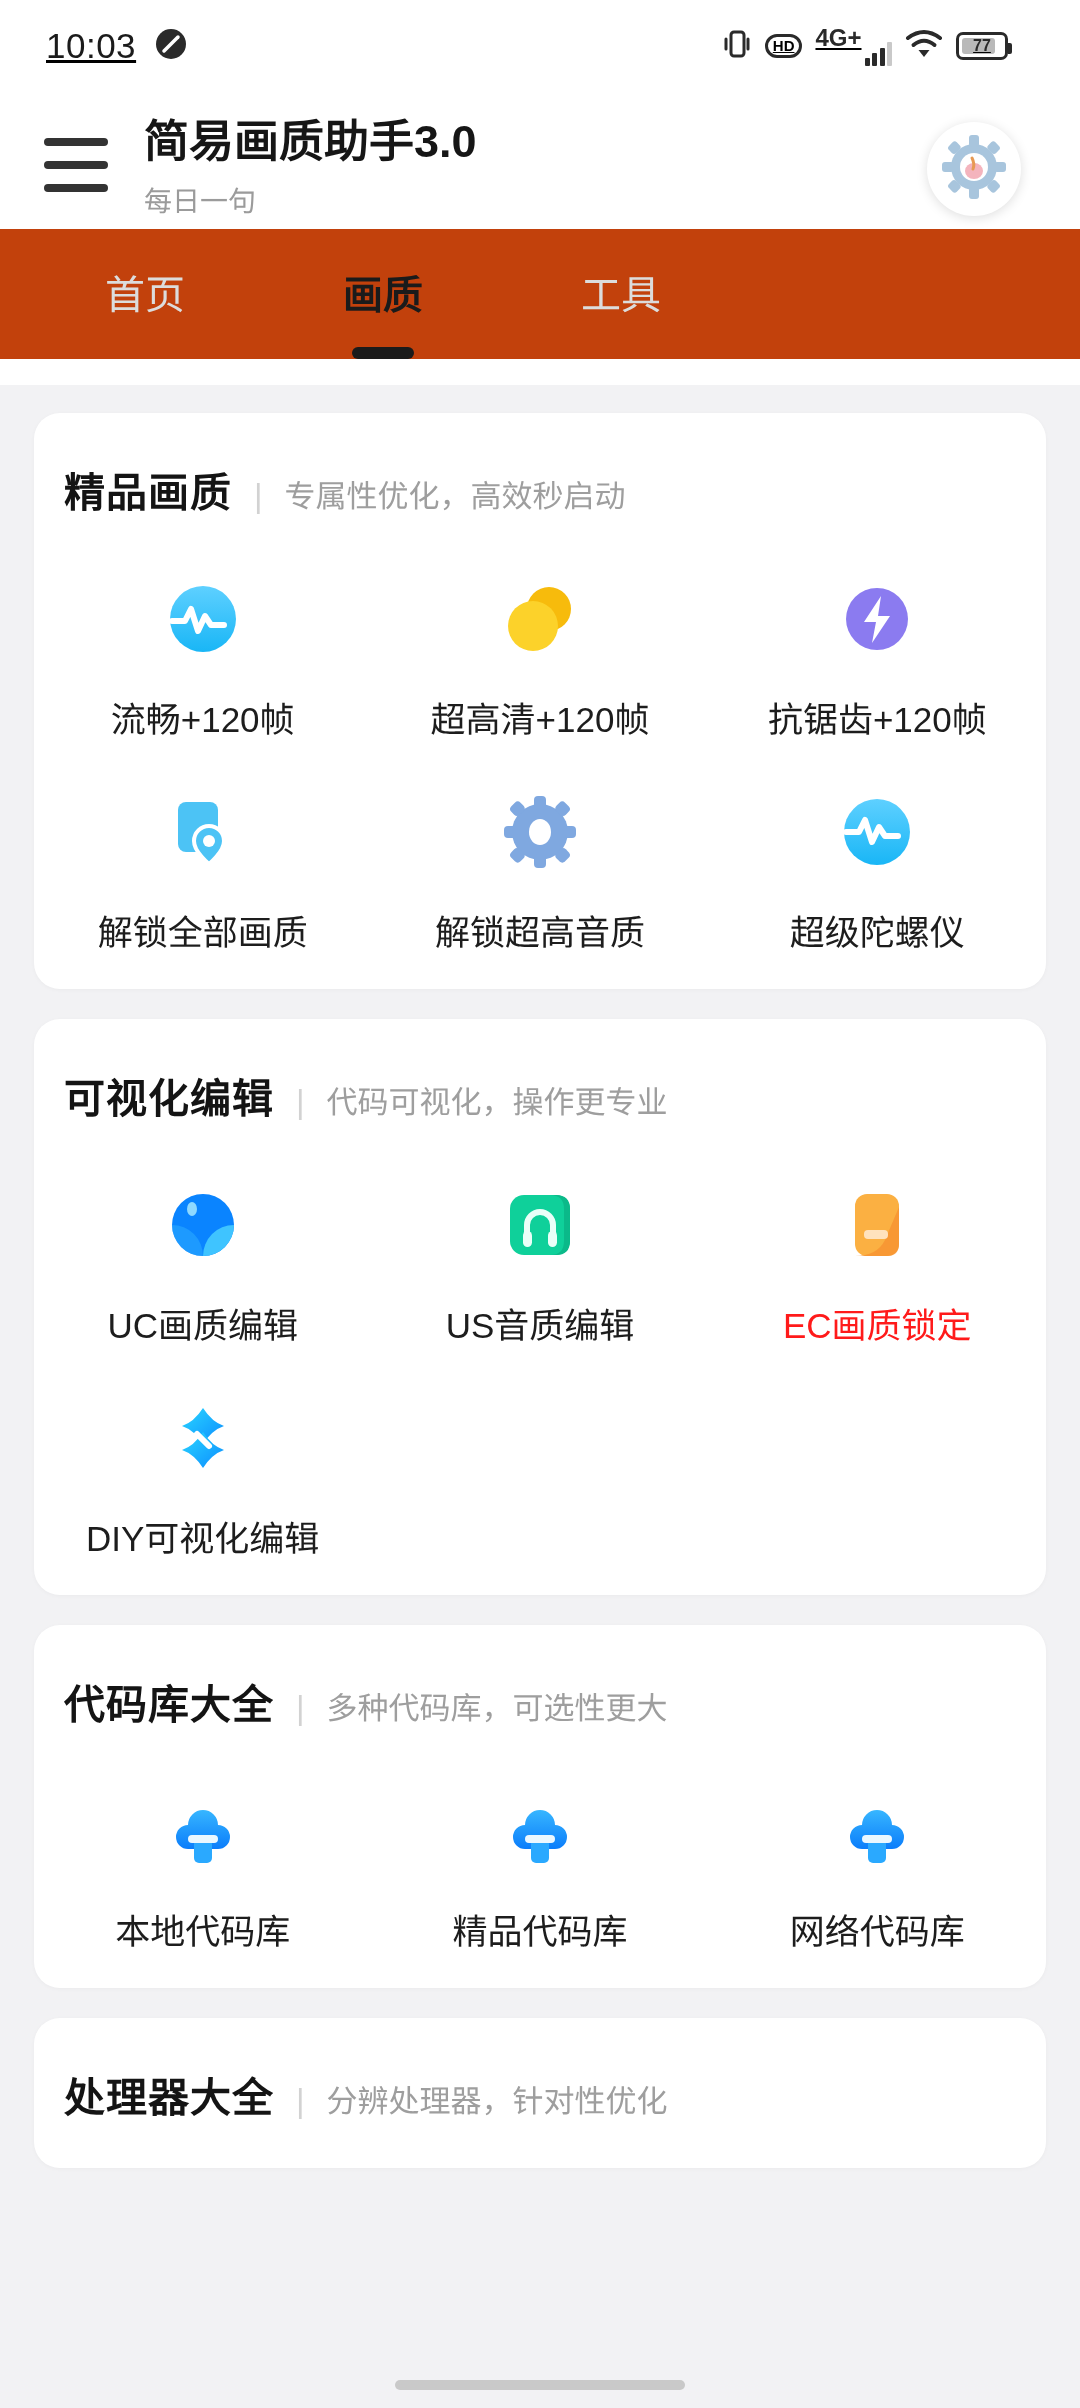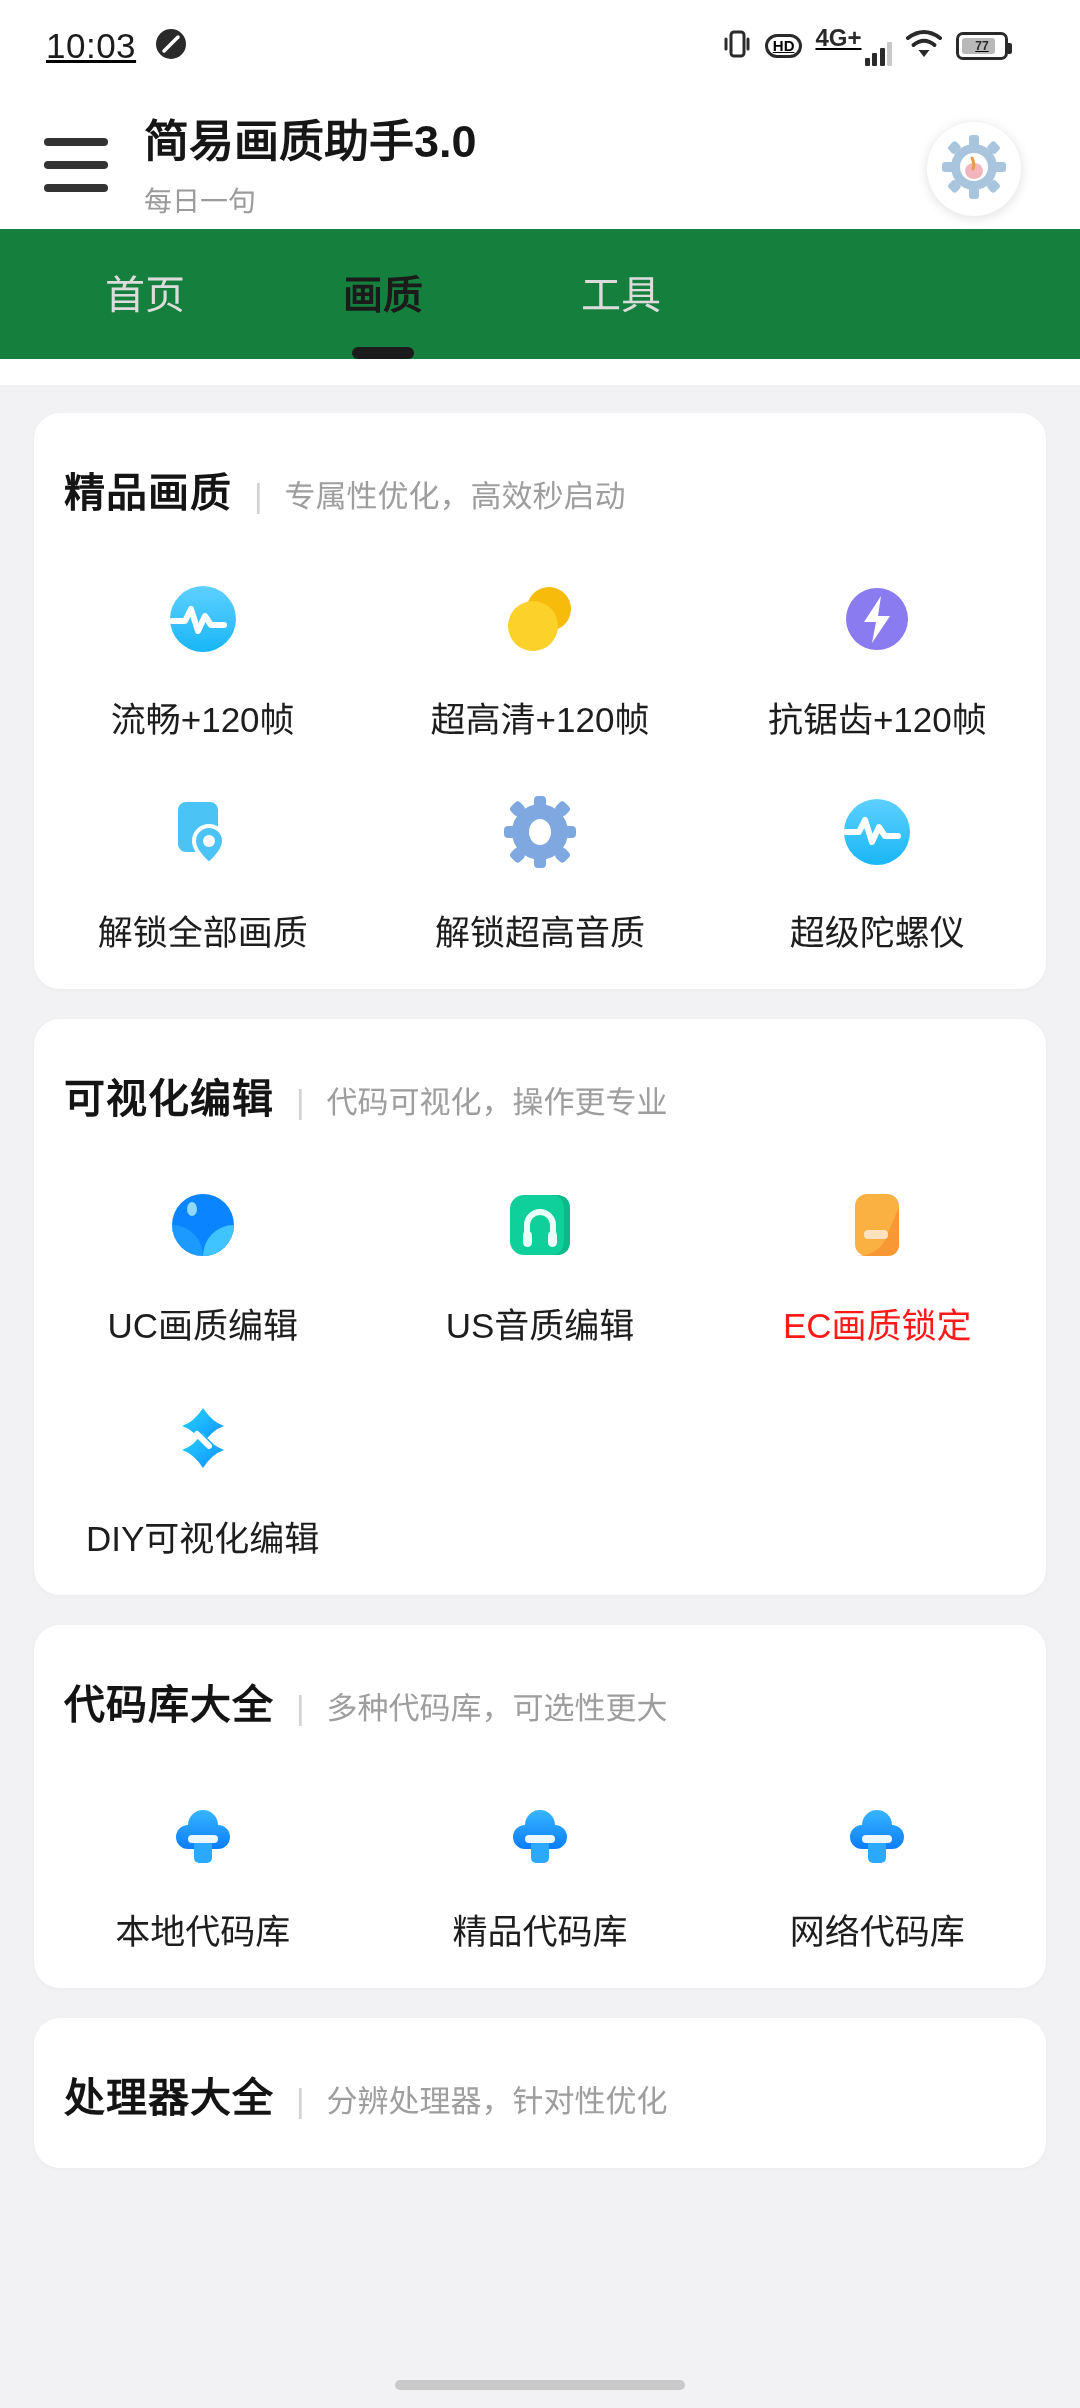--- a/index.html
+++ b/index.html
@@ -36,40 +36,40 @@
   .bars i:nth-child(3){height:18px;}
   .bars i:nth-child(4){height:24px;background:#c9c9c9;}
   .battery {
     width:52px; height:28px; border:3px solid #2a2a2a; border-radius:7px;
     position:relative; display:flex; align-items:center; justify-content:center;
   }
   .battery::after{ content:""; position:absolute; right:-7px; top:8px; width:4px;height:11px;
     background:#2a2a2a; border-radius:0 2px 2px 0; }
   .battery .fill{ position:absolute; left:3px; top:3px; bottom:3px; width:33px;
     background:#b9b9b9; border-radius:3px; }
-  .battery .num{ position:relative; font-size:12px; font-weight:700; color:#2a2a2a; z-index:2; }
+  .battery .num{ position:relative; font-size:16px; font-weight:700; color:#2a2a2a; z-index:2; }
 
   
   .appbar { background:#fff; padding:24px 59px 10px 44px; display:flex; align-items:flex-start; }
   .burger { width:68px; padding-top:22px; display:flex; flex-direction:column; gap:15px; }
   .burger span { display:block; height:8px; border-radius:5px; background:#333; }
   .burger span:nth-child(1){ width:64px; }
   .burger span:nth-child(2){ width:64px; }
   .burger span:nth-child(3){ width:64px; }
   .titles { flex:1; padding-left:32px; }
   .app-title { font-size:45px; font-weight:700; color:#161616; letter-spacing:0px; line-height:1.15; }
   .app-sub { font-size:28px; color:#9b9b9b; margin-top:11px;font-family:Liberation Mono, monospace; }
   .gear-btn {
     width:94px; height:94px; border-radius:50%; background:#fff;
     box-shadow:0 2px 12px rgba(0,0,0,.13);
     display:flex; align-items:center; justify-content:center; margin-top:6px;
   }
 
   
-  .tabs { background:#15803d; display:flex; padding:34px 0 0 82px; gap:112px; position:relative; }
+  .tabs { background:#c2410c; display:flex; padding:34px 0 0 82px; gap:112px; position:relative; }
   .tab { display:flex; flex-direction:column; align-items:center; width:126px; }
   .tab .tl { font-size:40px; color:#dcdcdc; font-weight:500; }
   .tab.active .tl { color:#1b1b1b; font-weight:700; }
   .tab .bar { width:62px; height:12px; border-radius:6px; background:transparent; margin-top:26px; }
   .tab.active .bar { background:#1b1b1b; }
   .tabs-pad { height:26px; background:#fff; }
 
   
   .content { padding:28px 34px 0 34px; }
   .card {

